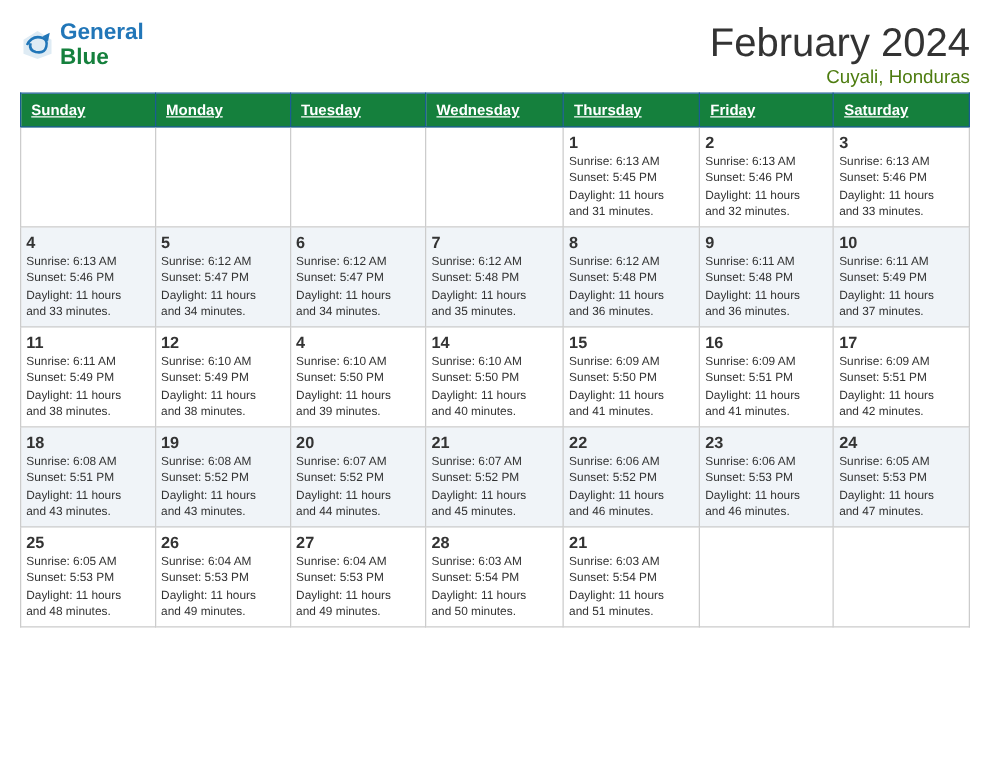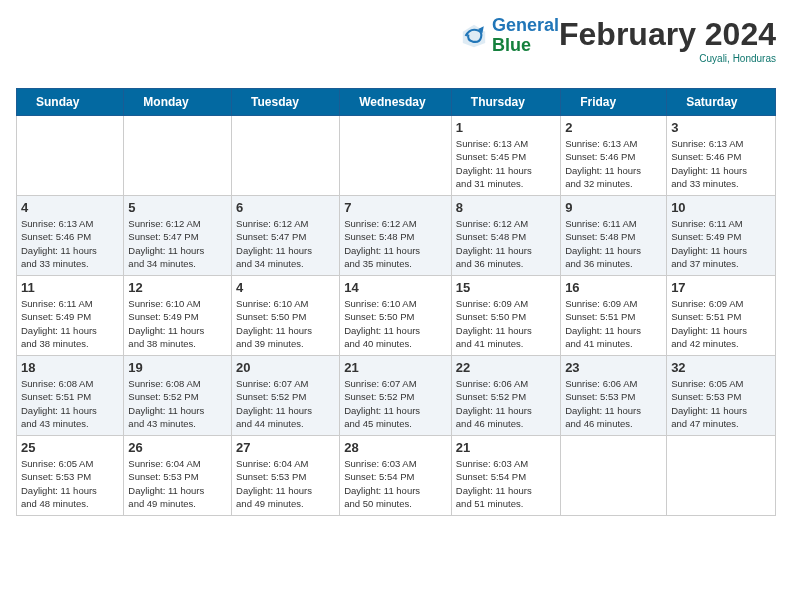--- a/index.html
+++ b/index.html
@@ -5,23 +5,23 @@
     * { box-sizing: border-box; margin: 0; padding: 0; }
     body {
       font-family: Arial, sans-serif;
       background: #fff;
       width: 792px;
       min-height: 612px;
       padding: 16px;
     }
     .header-area {
       display: flex;
-      justify-content: flex-end;
+      justify-content: space-between;
       align-items: flex-start;
-      margin-bottom: 24px;
+      margin-bottom: 4px;
     }
     .logo {
       display: flex;
       align-items: center;
       gap: 4px;
     }
     .logo-text {
       font-size: 18px;
       font-weight: bold;
       color: #333;
@@ -33,39 +33,40 @@
     .logo-icon {
       width: 28px;
       height: 28px;
     }
     .title-area {
       text-align: right;
     }
     .month-title {
       font-size: 32px;
       color: #333;
-      font-weight: bold;
+      font-weight: normal;
     }
     .subtitle {
-      font-size: 10px;
-      color: #0f766e;
+      font-size: 15px;
+      color: #4d7c0f;
     }
     table {
       width: 100%;
       border-collapse: collapse;
       font-size: 10px;
     }
     thead tr th {
-      background-color: #0369a1;
+      background-color: #15803d;
       color: #fff;
-      padding: 6px 19px;
+      padding: 6px 8px;
       text-align: left;
       font-size: 12px;
       font-weight: bold;
       border: 1px solid #1a5c94;
+      text-decoration: underline;
     }
     tbody tr td {
       border: 1px solid #ccc;
       vertical-align: top;
       padding: 4px;
       height: 80px;
       width: 113px;
     }
     .day-number {
       font-size: 13px;
@@ -288,21 +289,21 @@
 and 46 minutes.</div>
         </td>
         <td>
           <div class="day-number">23</div>
           <div class="day-info" style="white-space: pre-line;">Sunrise: 6:06 AM
 Sunset: 5:53 PM
 Daylight: 11 hours
 and 46 minutes.</div>
         </td>
         <td>
-          <div class="day-number">32</div>
+          <div class="day-number">24</div>
           <div class="day-info" style="white-space: pre-line;">Sunrise: 6:05 AM
 Sunset: 5:53 PM
 Daylight: 11 hours
 and 47 minutes.</div>
         </td>
       </tr>
       <tr>
         <td>
           <div class="day-number">25</div>
           <div class="day-info" style="white-space: pre-line;">Sunrise: 6:05 AM

